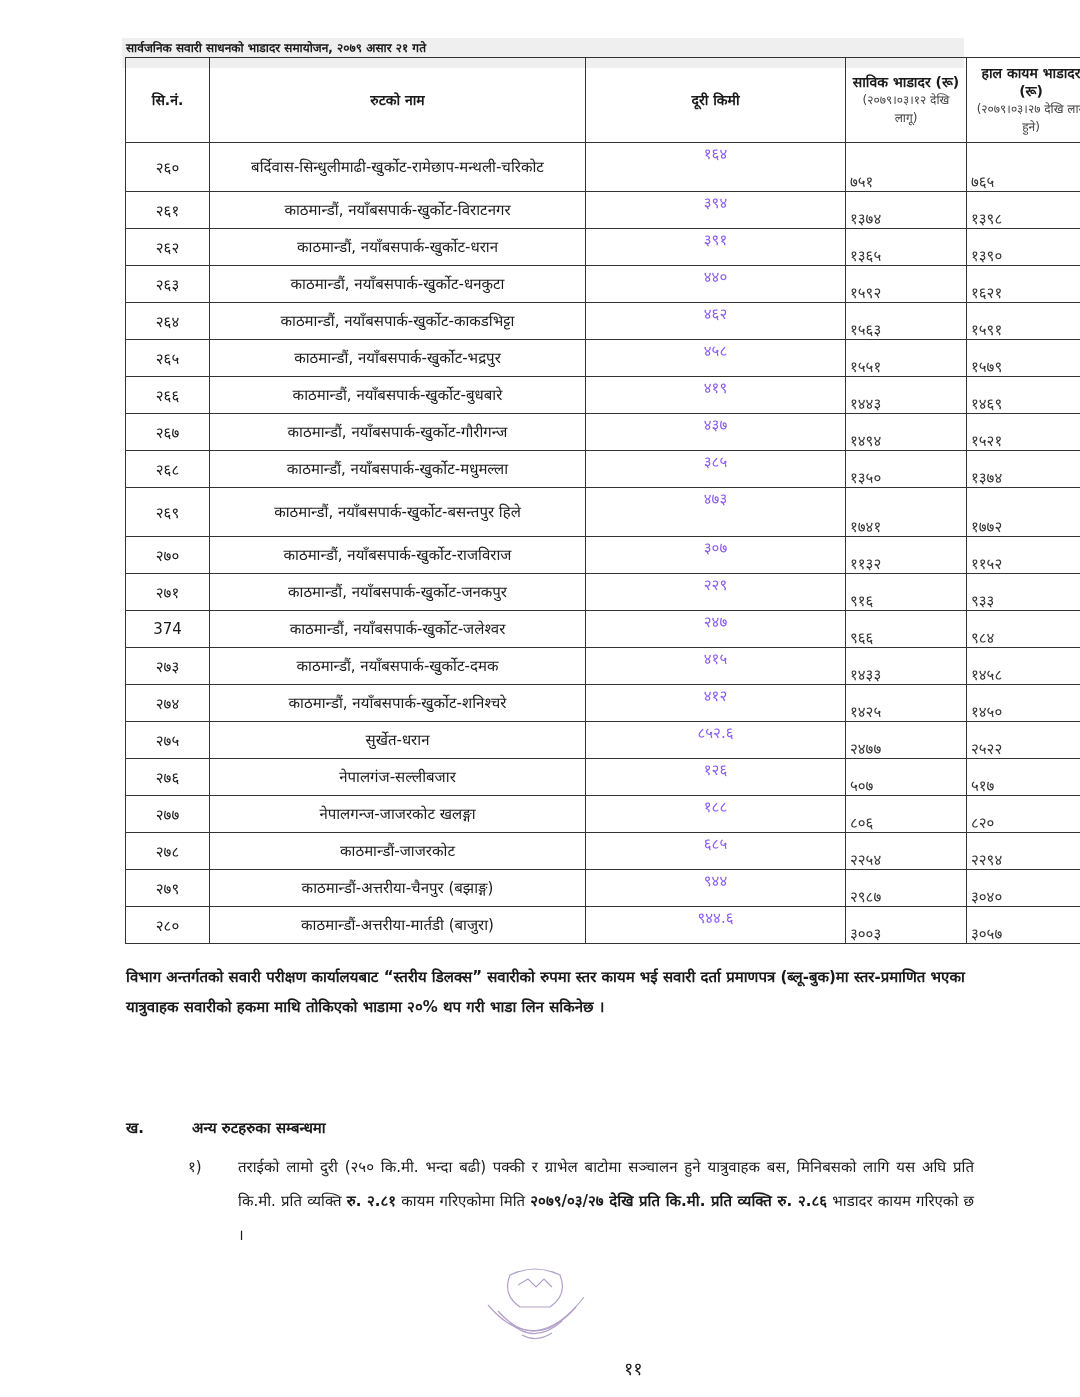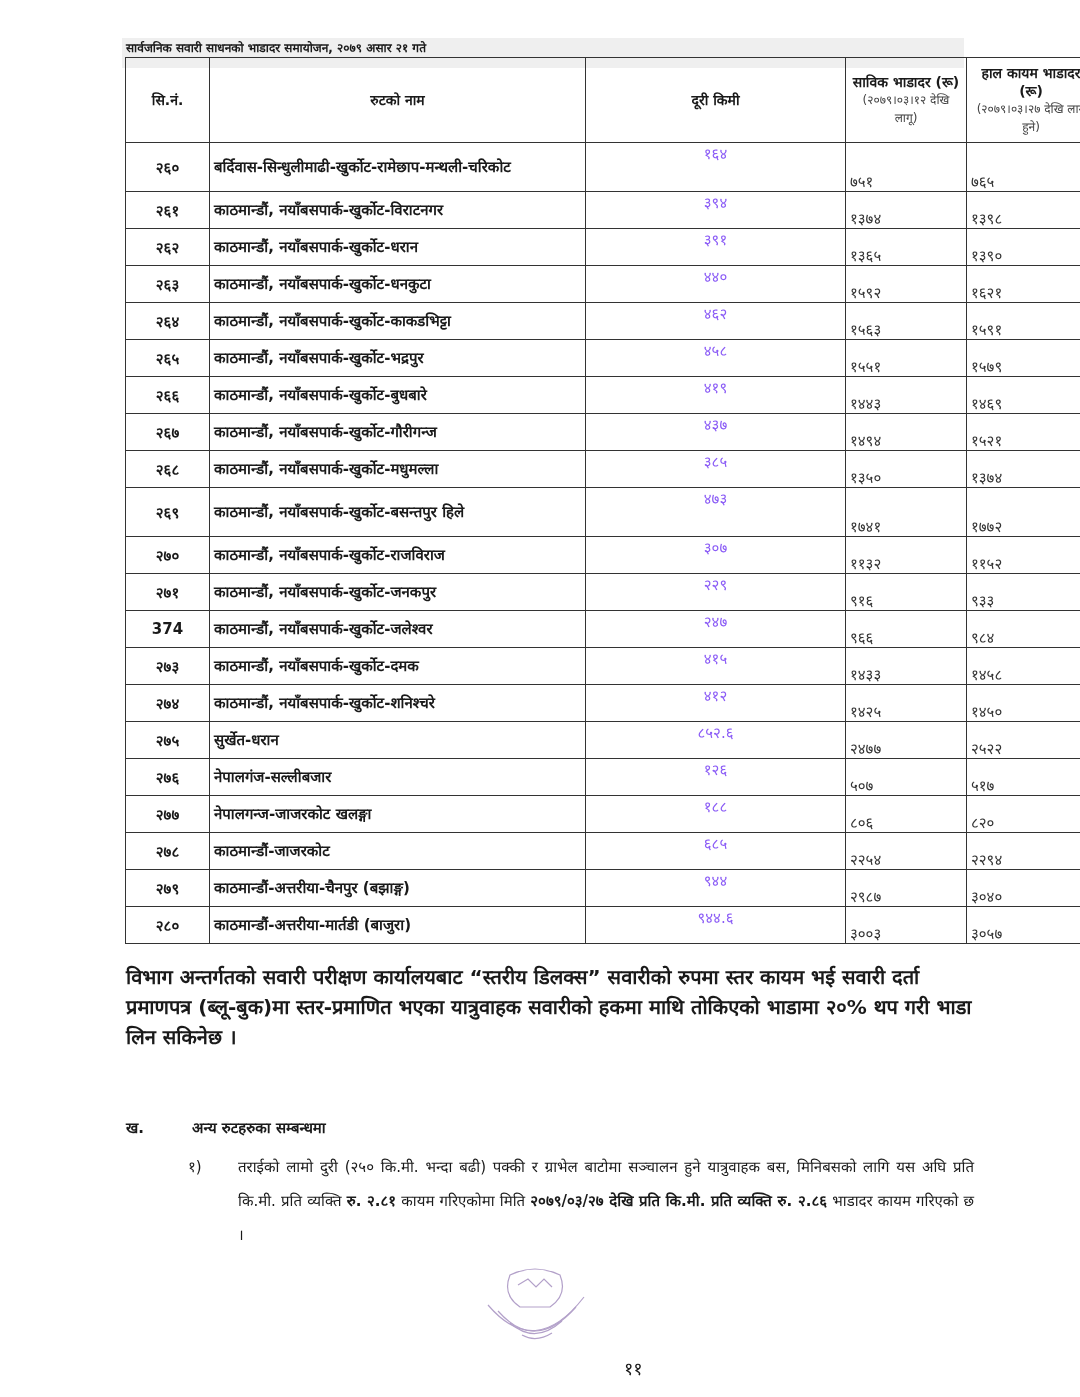--- a/index.html
+++ b/index.html
@@ -9,27 +9,27 @@
                 background: #efefef; font-size: 12px; font-weight: bold; line-height: 20px;
                 padding-left: 4px; box-sizing: border-box; white-space: nowrap; }
   table.fares { position: absolute; left: 125px; top: 57px; width: 845px;
                 border-collapse: collapse; table-layout: fixed; }
   table.fares th, table.fares td { border: 1.3px solid #333; font-size: 15px; padding: 0 4px; }
   table.fares th { height: 84px; font-weight: normal; text-align: center; vertical-align: middle; }
   table.fares th .h-main { font-size: 14px; font-weight: bold; display: block; line-height: 18px; }
   table.fares th .h-sub { font-size: 12px; color: #444; display: block; line-height: 18px; }
   col.c-sn { width: 84px; } col.c-route { width: 376px; } col.c-dist { width: 260px; }
   col.c-old { width: 121px; } col.c-new { width: 129px; }
-  td.sn { text-align: center; font-weight: bold; }
-  td.route { text-align: left; line-height: 21px; font-weight: bold; }
+  td.sn { text-align: center; }
+  td.route { text-align: center; line-height: 21px; }
   td.dist { text-align: center; vertical-align: top; padding-top: 8px; color: #8b5cf6; }
   td.fare { text-align: left; vertical-align: bottom; padding-right: 26px; padding-bottom: 4px; color: #333; }
   tr.r1 td { height: 36px; }
   tr.r2 td { height: 48px; }
-  .note { position: absolute; left: 126px; top: 962px; width: 848px; font-size: 20px; font-weight: bold;
+  .note { position: absolute; left: 126px; top: 962px; width: 848px; font-size: 15px; font-weight: bold;
           line-height: 30px; }
   .section-head { position: absolute; left: 126px; top: 1117px; font-size: 15px; font-weight: bold; }
   .section-head .sec-letter { display: inline-block; width: 66px; }
   .para { position: absolute; left: 188px; top: 1150px; width: 786px; font-size: 15px; line-height: 34px; }
   .para .num { position: absolute; left: 0; top: 0; width: 66px; }
   .para .text { margin-left: 50px; text-align: justify; text-align-last: left; }
   .para b { font-weight: bold; }
   .seal { position: absolute; left: 480px; top: 1265px; width: 110px; height: 100px; }
   .page-no { position: absolute; left: 624px; top: 1356px; font-size: 18px; }
 </style>

